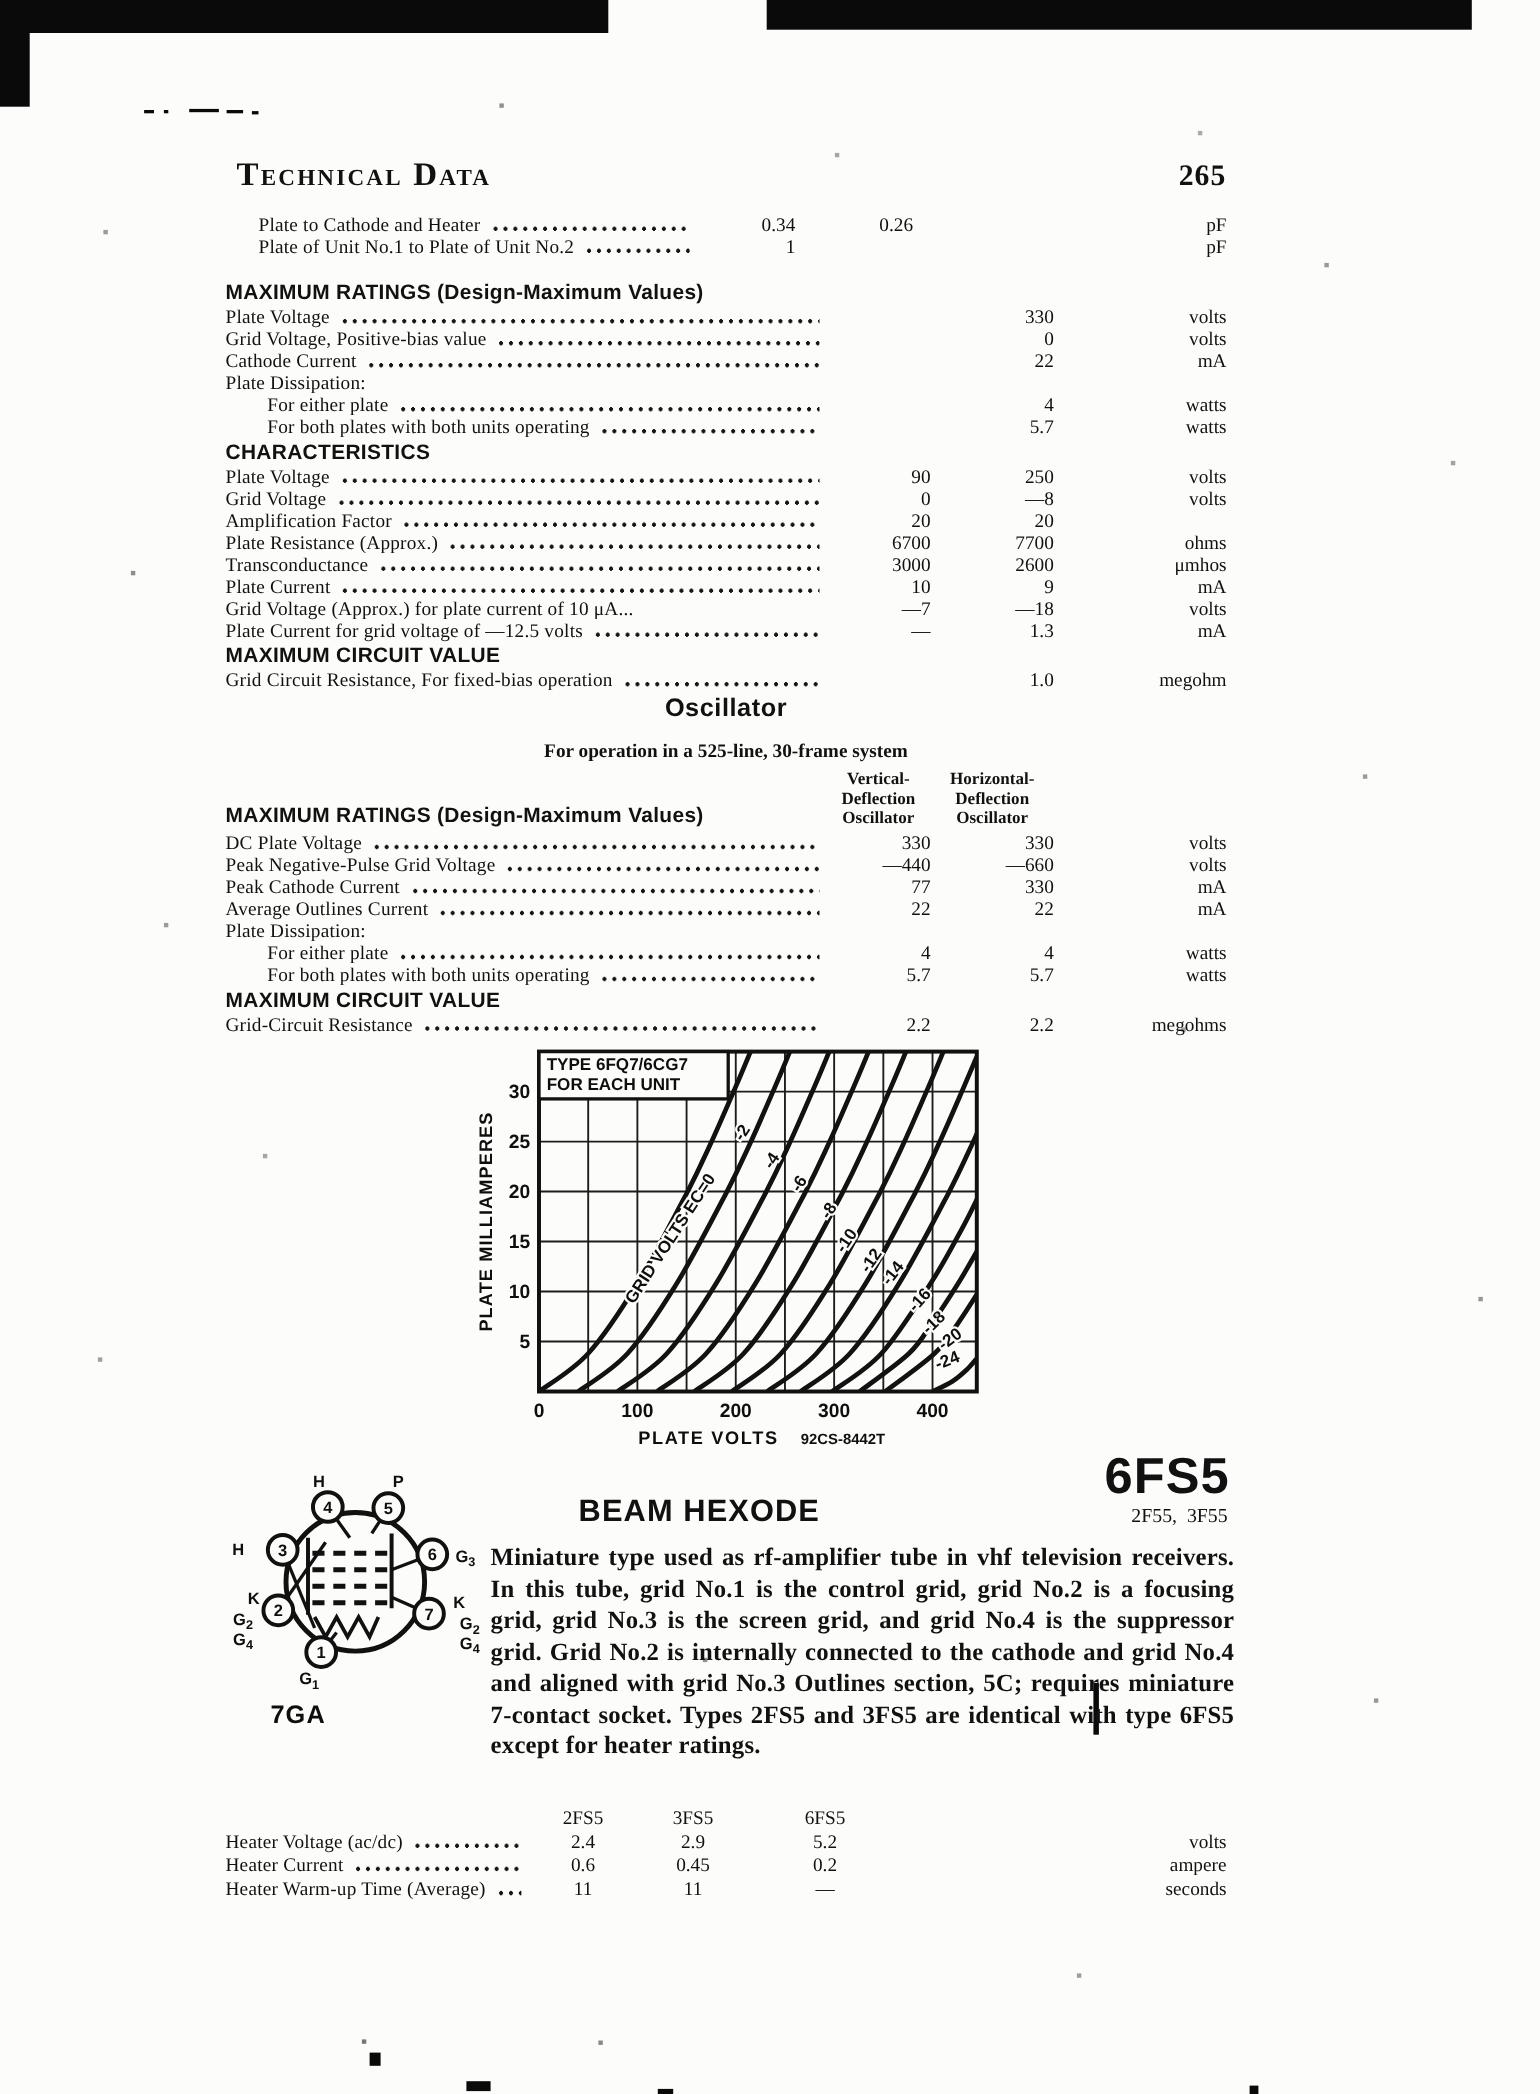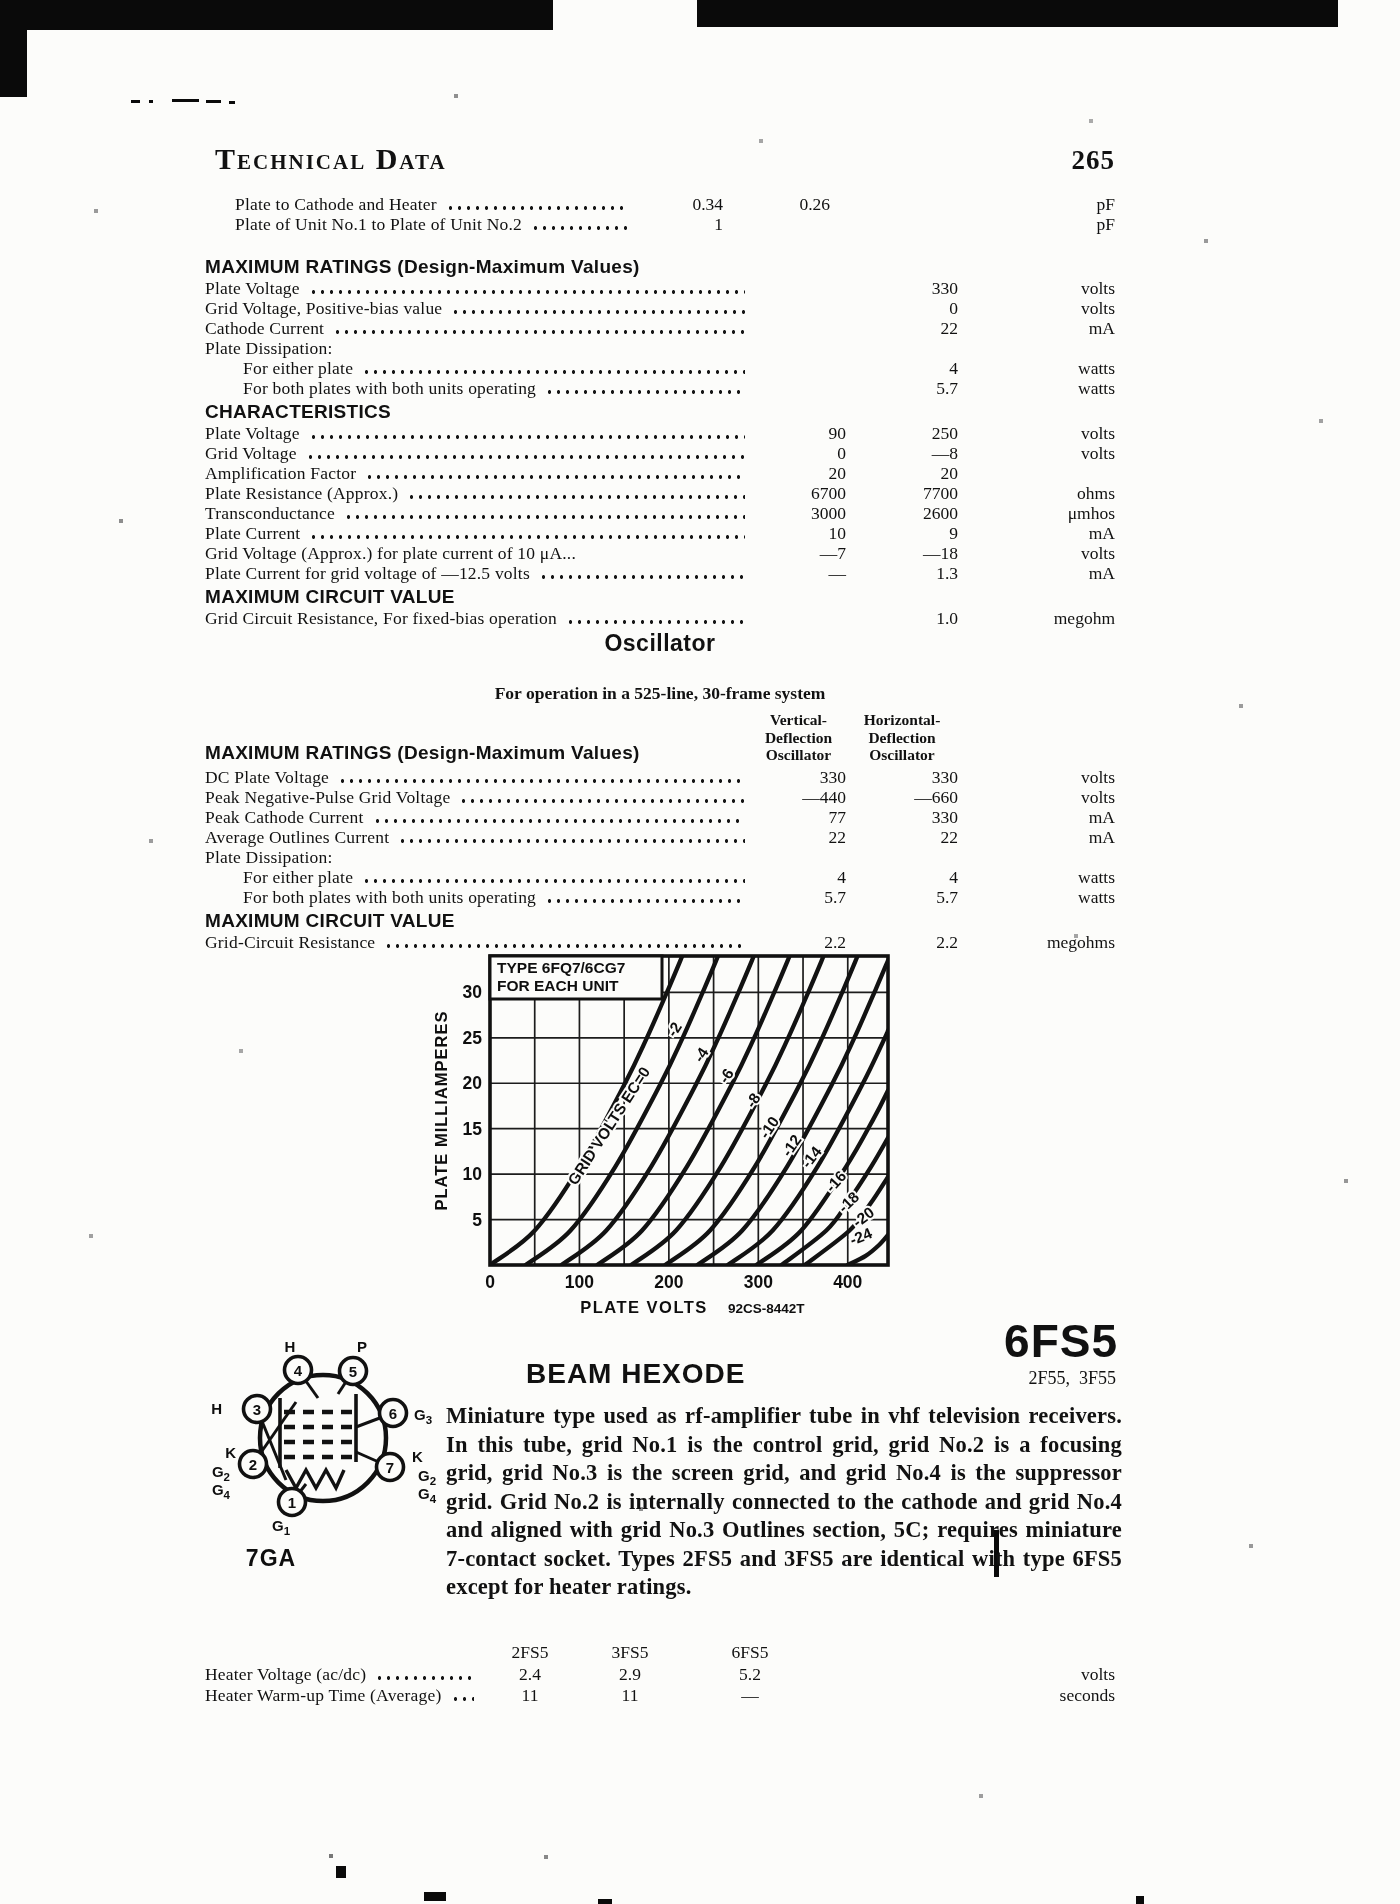--- a/index.html
+++ b/index.html
@@ -43,21 +43,21 @@
   .c1{width:95px}.c2{width:112px}.unitc{width:157px}
   .blk.cap .c1{width:90px}.blk.cap .c2{width:107px}.blk.cap .unitc{width:285px}
   .blk.cap .lbl{padding-left:30px}
   .blk.cap{margin-bottom:22px}
   .hrow{font-family:"Liberation Sans",sans-serif;font-weight:700;font-size:19px;letter-spacing:.3px;line-height:22px;margin-top:3px}
   .hparen{font-family:"Liberation Sans",sans-serif;font-weight:700}
   #specs{position:absolute;left:205px;top:194px;width:910px}
 
   #osc{position:absolute;left:205px;top:630px;width:910px}
   .osc-title{text-align:center;font-family:"Liberation Sans",sans-serif;font-weight:700;font-size:23px;letter-spacing:.5px}
-  .osc-sub{text-align:center;font-size:17.5px;font-weight:700;margin-top:26px}
+  .osc-sub{text-align:center;font-size:17.5px;font-weight:700;margin-top:15px}
   .osc-head{display:flex;align-items:flex-end;margin-top:7px;margin-bottom:3px}
   .osc-head .headlbl{flex:1 1 auto;font-size:19px;line-height:22px;font-family:"Liberation Sans",sans-serif;font-weight:700;letter-spacing:.3px}
   .osc-colhead{flex:0 0 auto;text-align:center;font-size:15.5px;font-weight:700;line-height:17.5px}
   .osc-colhead.ch1{width:95px}
   .osc-colhead.ch2{width:112px}
   .osc-spacer{flex:0 0 auto;width:157px}
 
   #chart{position:absolute;left:430px;top:944px}
   svg text{font-family:"Liberation Sans",sans-serif;font-weight:700;fill:#0e0e0e}
   #socket{position:absolute;left:178px;top:1332px}
@@ -438,20 +438,28 @@
       </div>
       <div class="srow ht">
         <span class="lbl">Heater Voltage (ac/dc)</span>
         <span class="leader"></span>
         <span class="c v1">2.4</span>
         <span class="c v2">2.9</span>
         <span class="c v3">5.2</span>
         <span class="c unitc">volts</span>
       </div>
       <div class="srow ht">
+        <span class="lbl">Heater Current</span>
+        <span class="leader"></span>
+        <span class="c v1">0.6</span>
+        <span class="c v2">0.45</span>
+        <span class="c v3">0.2</span>
+        <span class="c unitc">ampere</span>
+      </div>
+      <div class="srow ht">
         <span class="lbl">Heater Warm-up Time (Average)</span>
         <span class="leader"></span>
         <span class="c v1">11</span>
         <span class="c v2">11</span>
         <span class="c v3">—</span>
         <span class="c unitc">seconds</span>
       </div>
     </div>
 </div>
 

